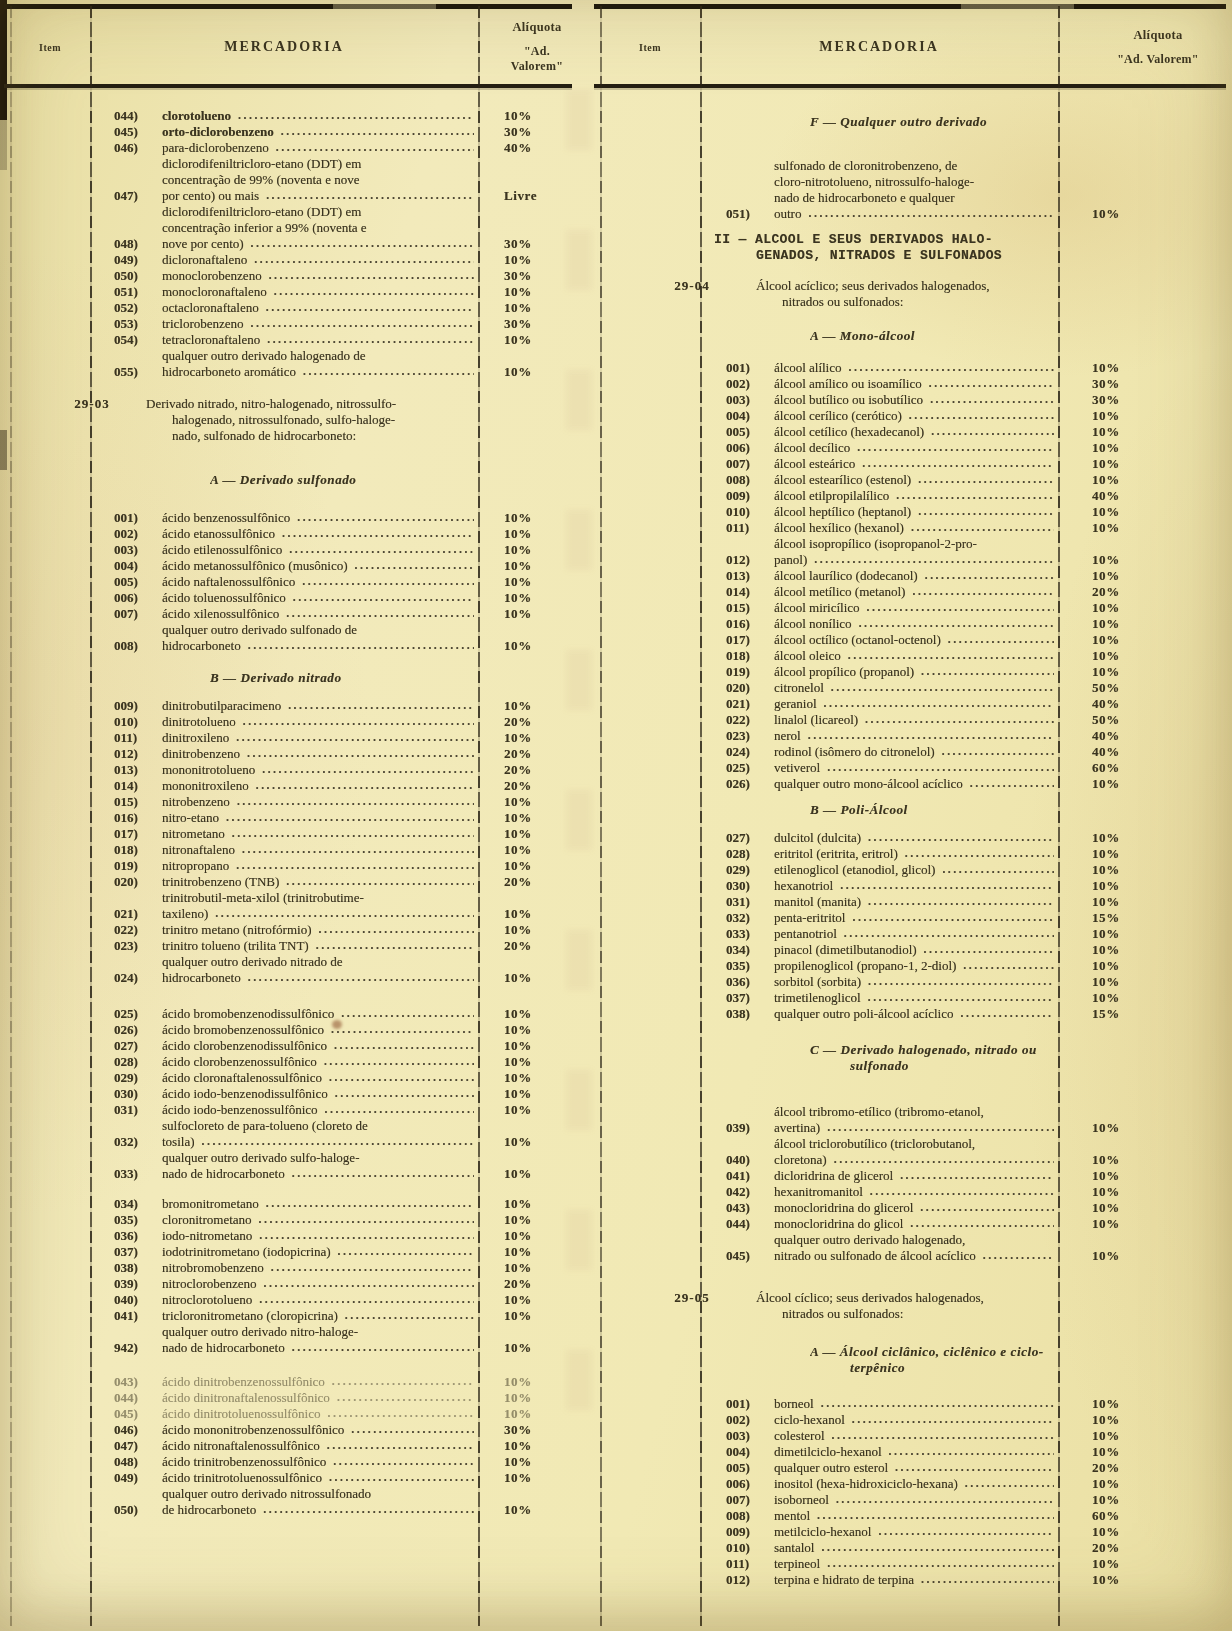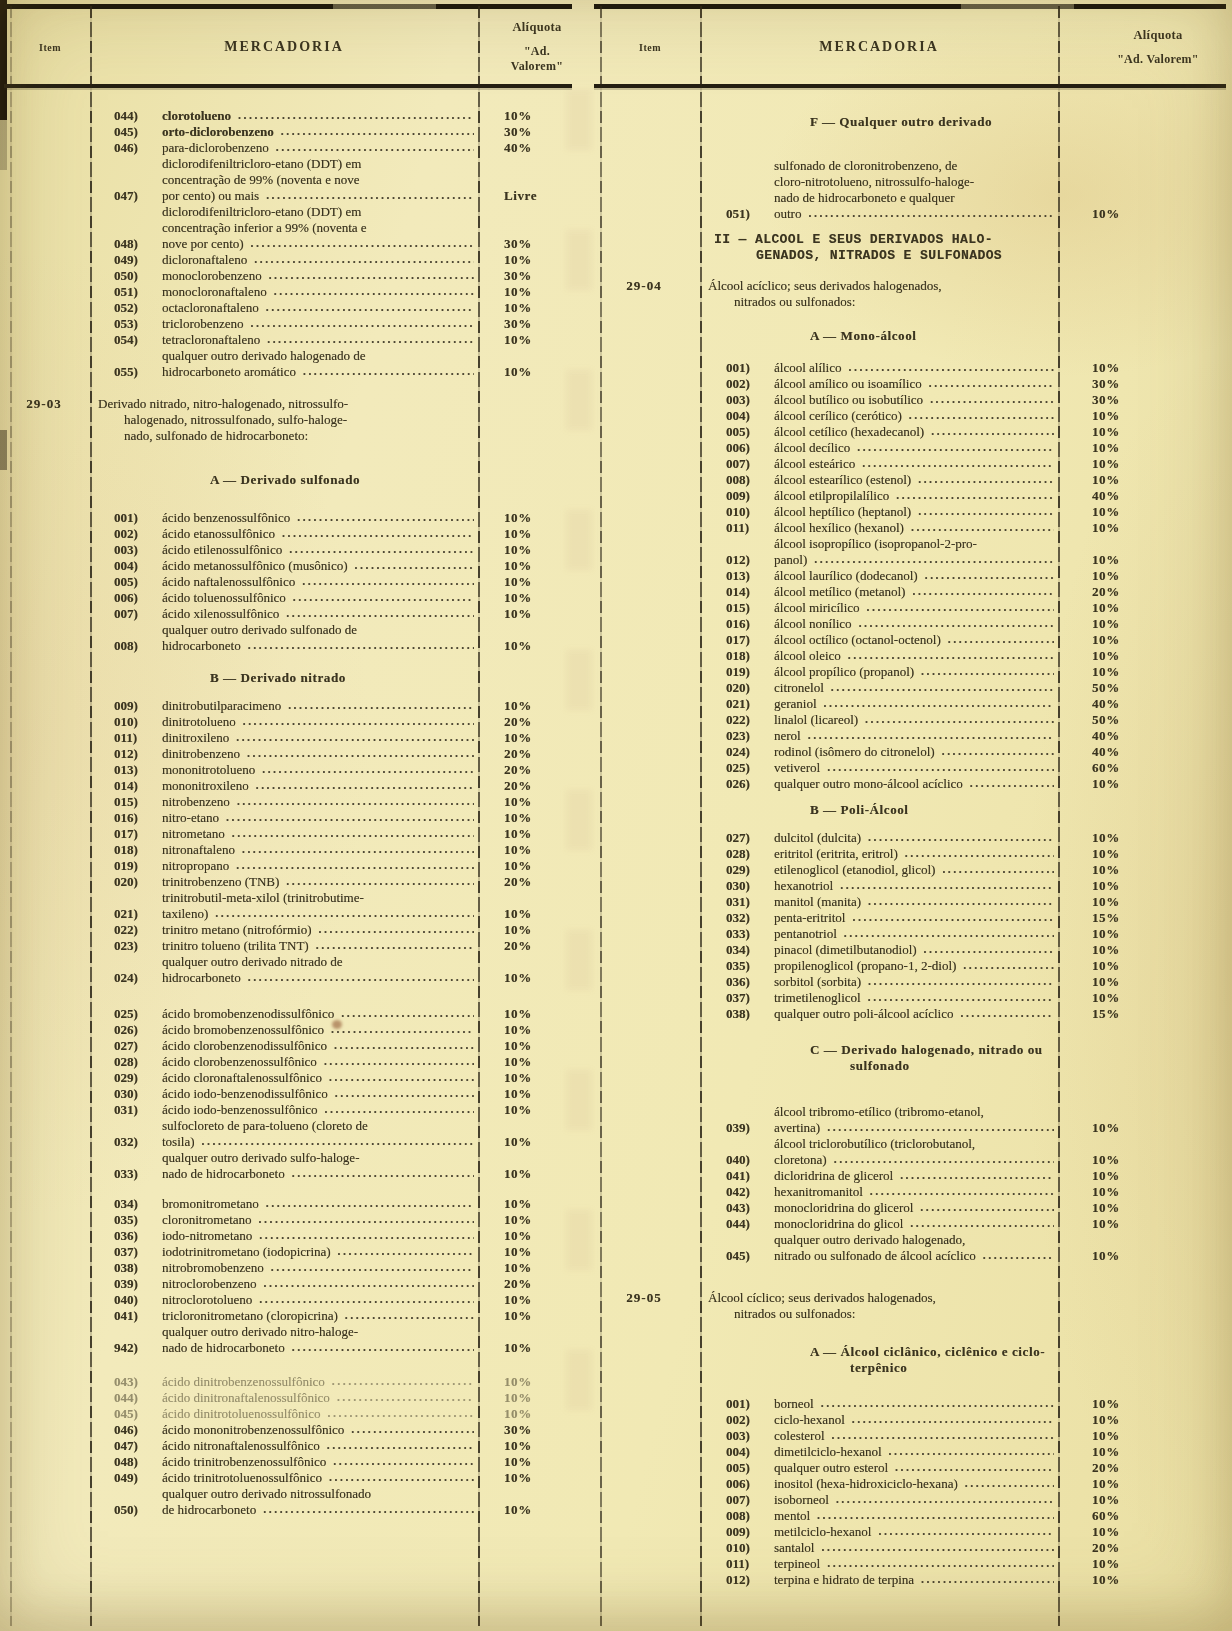--- a/index.html
+++ b/index.html
@@ -37,29 +37,29 @@
   .vrule{position:absolute;top:0;bottom:0;width:2px;
     background:repeating-linear-gradient(180deg,rgba(40,34,20,.85) 0 12px,rgba(40,34,20,.12) 12px 16px,
       rgba(40,34,20,.7) 16px 31px,rgba(40,34,20,.2) 31px 35px);}
   .t-left  .vr-0{left:0;opacity:.45;}
   .t-left  .vr-a{left:80px;}  .t-left  .vr-b{left:468px;}
   .t-right .vr-0{left:0;opacity:.8;}
   .t-right .vr-a{left:100px;} .t-right .vr-b{left:458px;}
   .rows{position:relative;}
   .row{display:flex;align-items:flex-end;font-size:13px;line-height:16px;
     text-shadow:.2px .2px .4px rgba(55,45,20,.45);}
-  .row.p{align-items:flex-start;}
+  .row.p{align-items:flex-start;margin-left:48px;}
   .vgap{width:100%;}
   .icol{flex:none;width:var(--w-item);}
   .icol.num{font-weight:bold;text-align:center;letter-spacing:1px;padding-right:12px;box-sizing:border-box;}
   .code{flex:none;width:40px;margin-left:var(--pad-code);font-weight:600;}
   .body{min-width:0;}
   .row.e .body{width:calc(var(--w-merc) - var(--pad-code) - 48px);margin-left:8px;}
   .row.p .body,.row.s .body,.row.h .body{width:calc(var(--w-merc) - 8px);margin-left:8px;box-sizing:border-box;}
-  .row.s .body{padding-left:var(--pad-s);}
+  .row.s .body{padding-left:var(--pad-s);font-style:italic;}
   .row.s .line + .line{padding-left:40px;}
   .row.p .line + .line{padding-left:26px;}
   .row.h{font-weight:bold;letter-spacing:.4px;}
   .row.h .body{padding-left:6px;font-family:Liberation Mono, monospace;}
   .row.h .line + .line{padding-left:42px;}
   .row.s .txt{font-weight:600;letter-spacing:.6px;}
   .line{display:flex;align-items:baseline;height:16px;overflow:hidden;white-space:nowrap;}
   .txt{flex:none;display:inline;}
   .dots{flex:1 1 auto;overflow:hidden;margin:0 4px 0 7px;letter-spacing:2.6px;font-size:11.5px;
     font-weight:bold;color:#494331;transform:translateY(-1px);}

